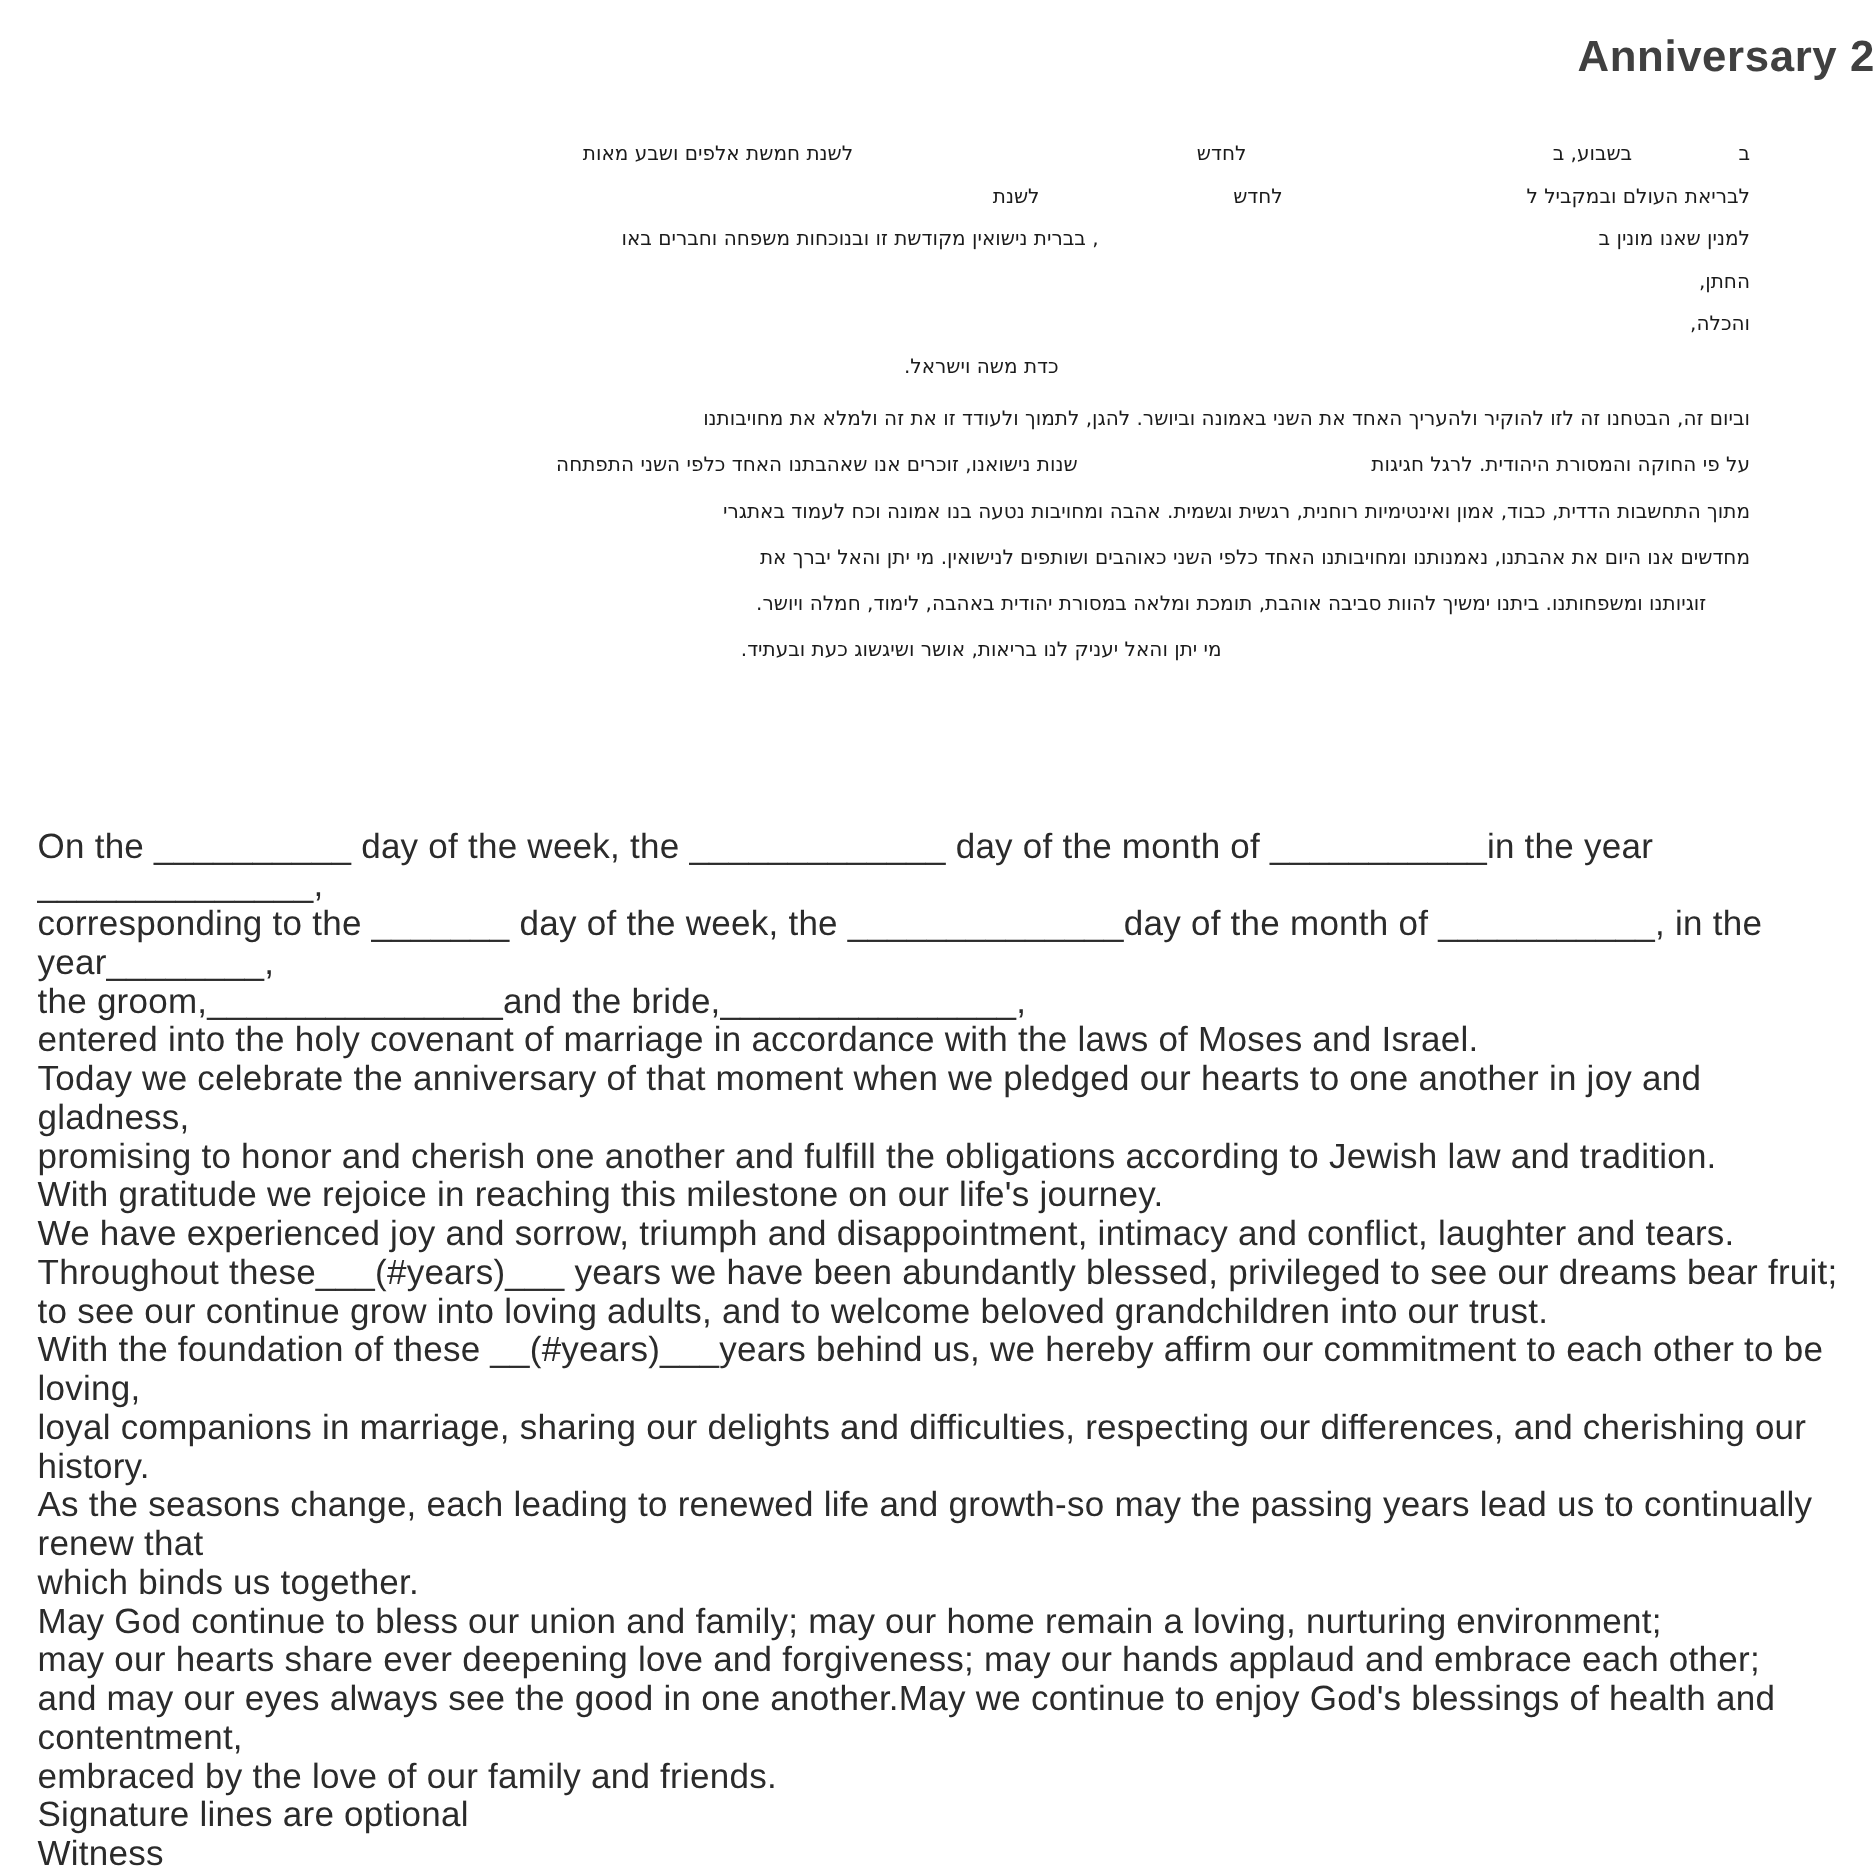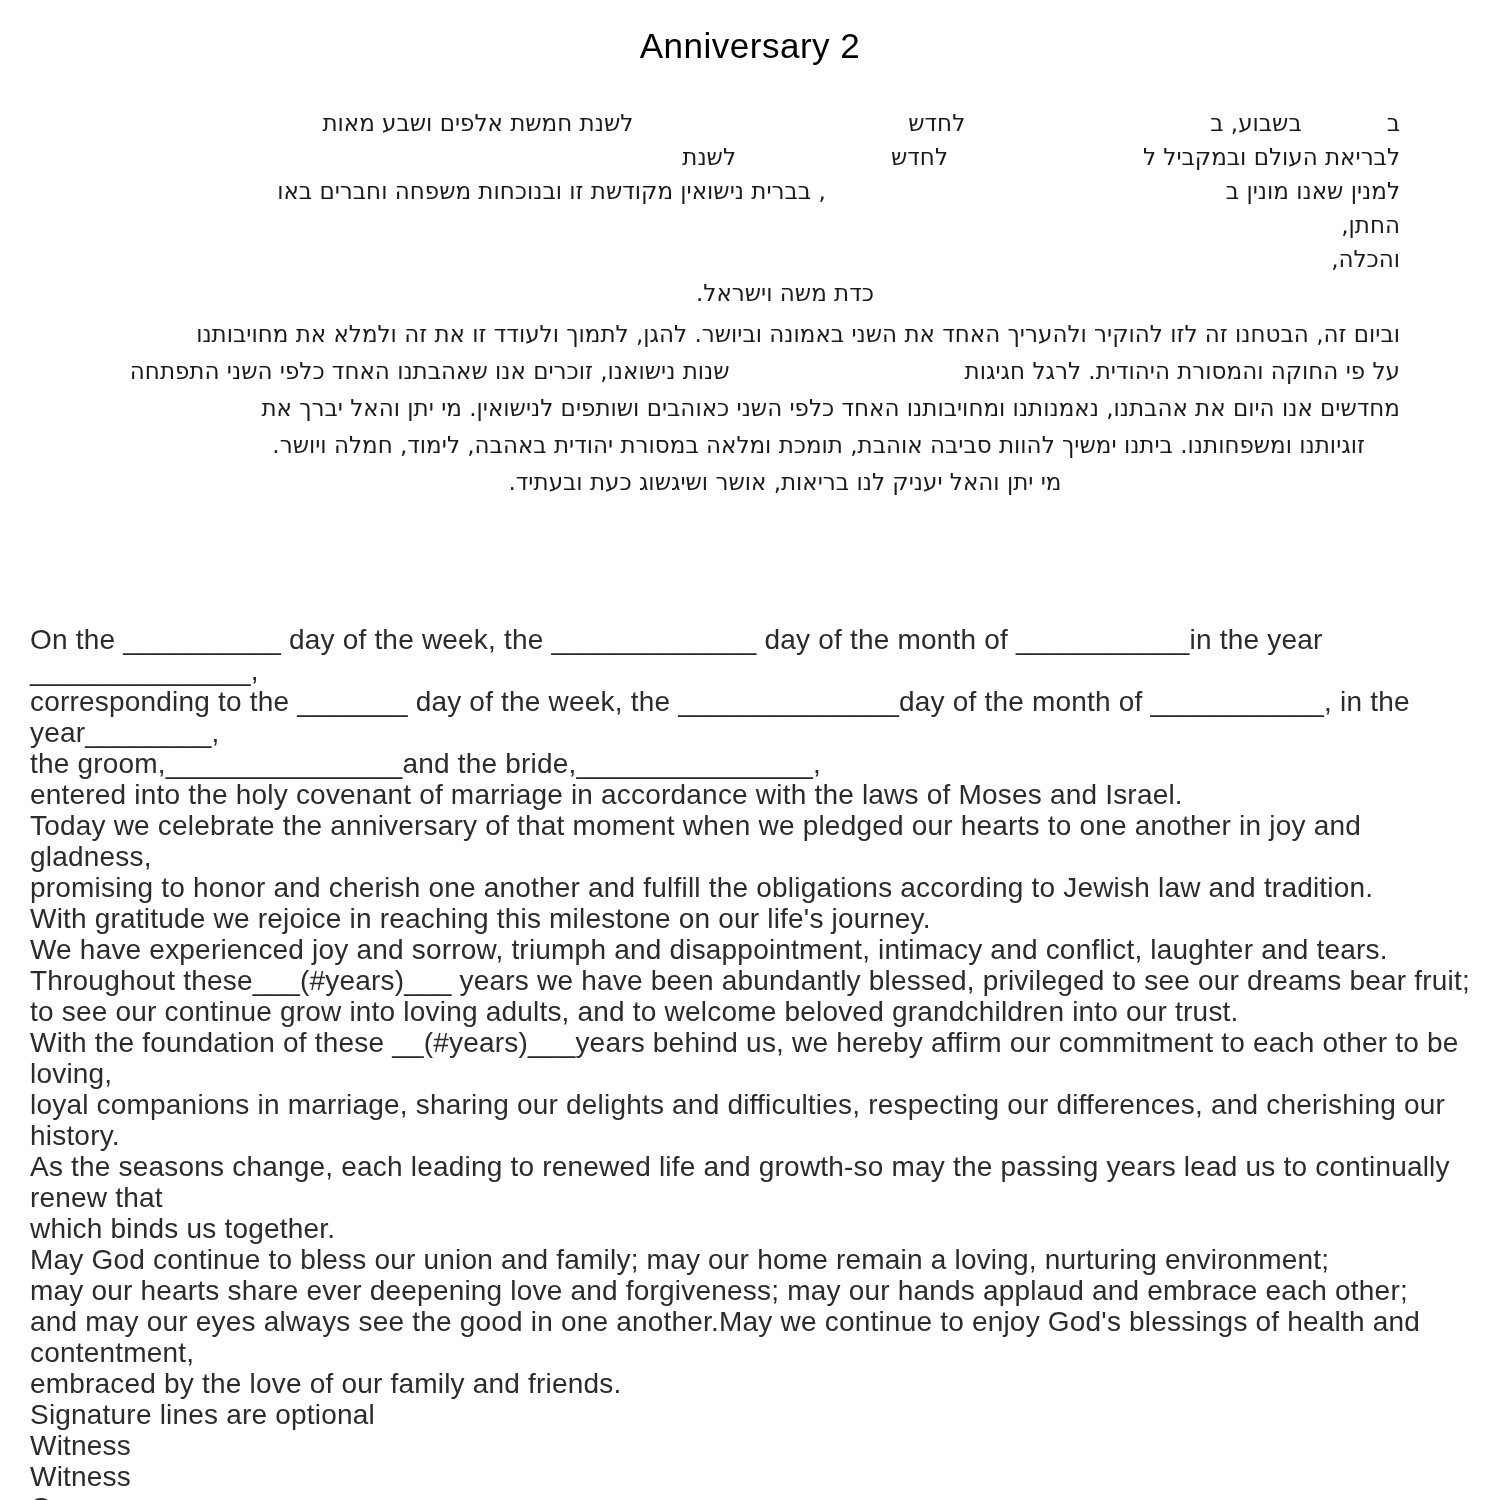--- a/index.html
+++ b/index.html
@@ -6,31 +6,32 @@
   .page{
     position:relative;
     width:1500px;height:1500px;
     background:#ffffff;
     overflow:hidden;
     font-family:"Liberation Sans", sans-serif;
     color:#262626;
   }
   .title{
     padding-top:26px;
-    text-align:center;
+    text-align:right;
     font-size:35px;
     letter-spacing:0.5px;
-    color:#000000;
+    color:#404040;
+    font-weight:bold;
   }
   
   .hebrew{
     direction:rtl;
     margin:40px 100px 0 170px;   
     font-family:"DejaVu Sans", sans-serif;
-    font-size:23px;
+    font-size:16px;
     color:#1b1b1b;
   }
   .heb-fill-line{line-height:34px;white-space:nowrap;}
   .heb-par-line{line-height:37px;white-space:nowrap;}
   .gap{display:inline-block;}
   .center{text-align:center;}
   .inset-right{margin-right:150px;}
   .inset-right-sm{margin-right:35px;}
   
   .english{
@@ -66,20 +67,21 @@
     </div>
     <div class="heb-fill-line">החתן,</div>
     <div class="heb-fill-line">והכלה,</div>
     <div class="heb-fill-line center">כדת משה וישראל.</div>
 
     <div style="margin-top:6px">
       <div class="heb-par-line">וביום זה, הבטחנו זה לזו להוקיר ולהעריך האחד את השני באמונה וביושר. להגן, לתמוך ולעודד זו את זה ולמלא את מחויבותנו</div>
       <div class="heb-par-line">
         <span>על פי החוקה והמסורת היהודית. לרגל חגיגות</span><span class="gap" style="width:235px"></span><span>שנות נישואנו, זוכרים אנו שאהבתנו האחד כלפי השני התפתחה</span>
       </div>
+      <div class="heb-par-line">מתוך התחשבות הדדית, כבוד, אמון ואינטימיות רוחנית, רגשית וגשמית. אהבה ומחויבות נטעה בנו אמונה וכח לעמוד באתגרי</div>
       <div class="heb-par-line">מחדשים אנו היום את אהבתנו, נאמנותנו ומחויבותנו האחד כלפי השני כאוהבים ושותפים לנישואין. מי יתן והאל יברך את</div>
       <div class="heb-par-line inset-right-sm">זוגיותנו ומשפחותנו. ביתנו ימשיך להוות סביבה אוהבת, תומכת ומלאה במסורת יהודית באהבה, לימוד, חמלה ויושר.</div>
       <div class="heb-par-line center">מי יתן והאל יעניק לנו בריאות, אושר ושיגשוג כעת ובעתיד.</div>
     </div>
   </div>
 
   <div class="english">
     <div>On the __________ day of the week, the _____________ day of the month of ___________in the year ______________,</div>
     <div>corresponding to the _______ day of the week, the ______________day of the month of ___________, in the year________,</div>
     <div>the groom,_______________and the bride,_______________,</div>

